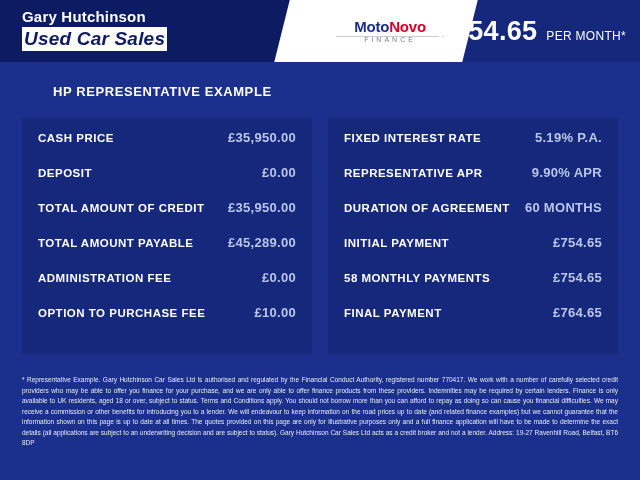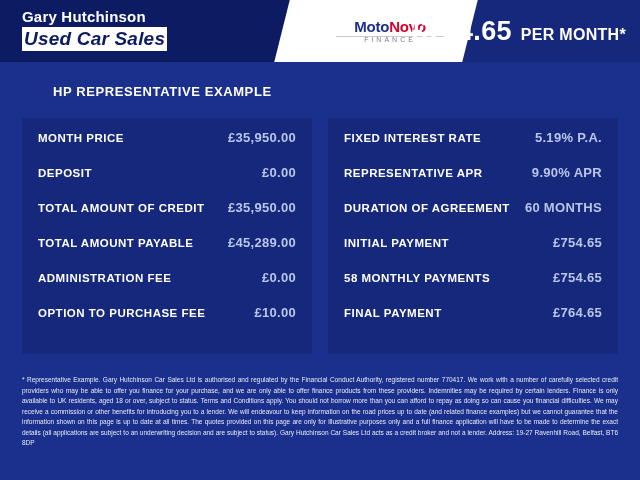--- a/index.html
+++ b/index.html
@@ -96,22 +96,22 @@
     align-items: baseline;
   }
   .price {
     color: #ffffff;
     font-size: 27px;
     font-weight: bold;
     letter-spacing: 0.3px;
   }
   .permonth {
     color: #ffffff;
-    font-size: 16px;
-    font-weight: bold;
+    font-size: 12px;
+    font-weight: normal;
     margin-left: 9px;
     letter-spacing: 0.3px;
   }
 
   
   .title {
     position: absolute;
     left: 22px; top: 84px;
     color: #ffffff;
     font-size: 13px;
@@ -196,21 +196,21 @@
       <div class="permonth">PER MONTH*</div>
     </div>
   </div>
 
   <div class="title">HP REPRESENTATIVE EXAMPLE</div>
 
   <div class="panels">
 
     <div class="panel">
       <div class="row">
-        <span class="label">MONTH PRICE</span>
+        <span class="label">CASH PRICE</span>
         <span class="value">£35,950.00</span>
       </div>
       <div class="row">
         <span class="label">DEPOSIT</span>
         <span class="value">£0.00</span>
       </div>
       <div class="row">
         <span class="label">TOTAL AMOUNT OF CREDIT</span>
         <span class="value">£35,950.00</span>
       </div>

